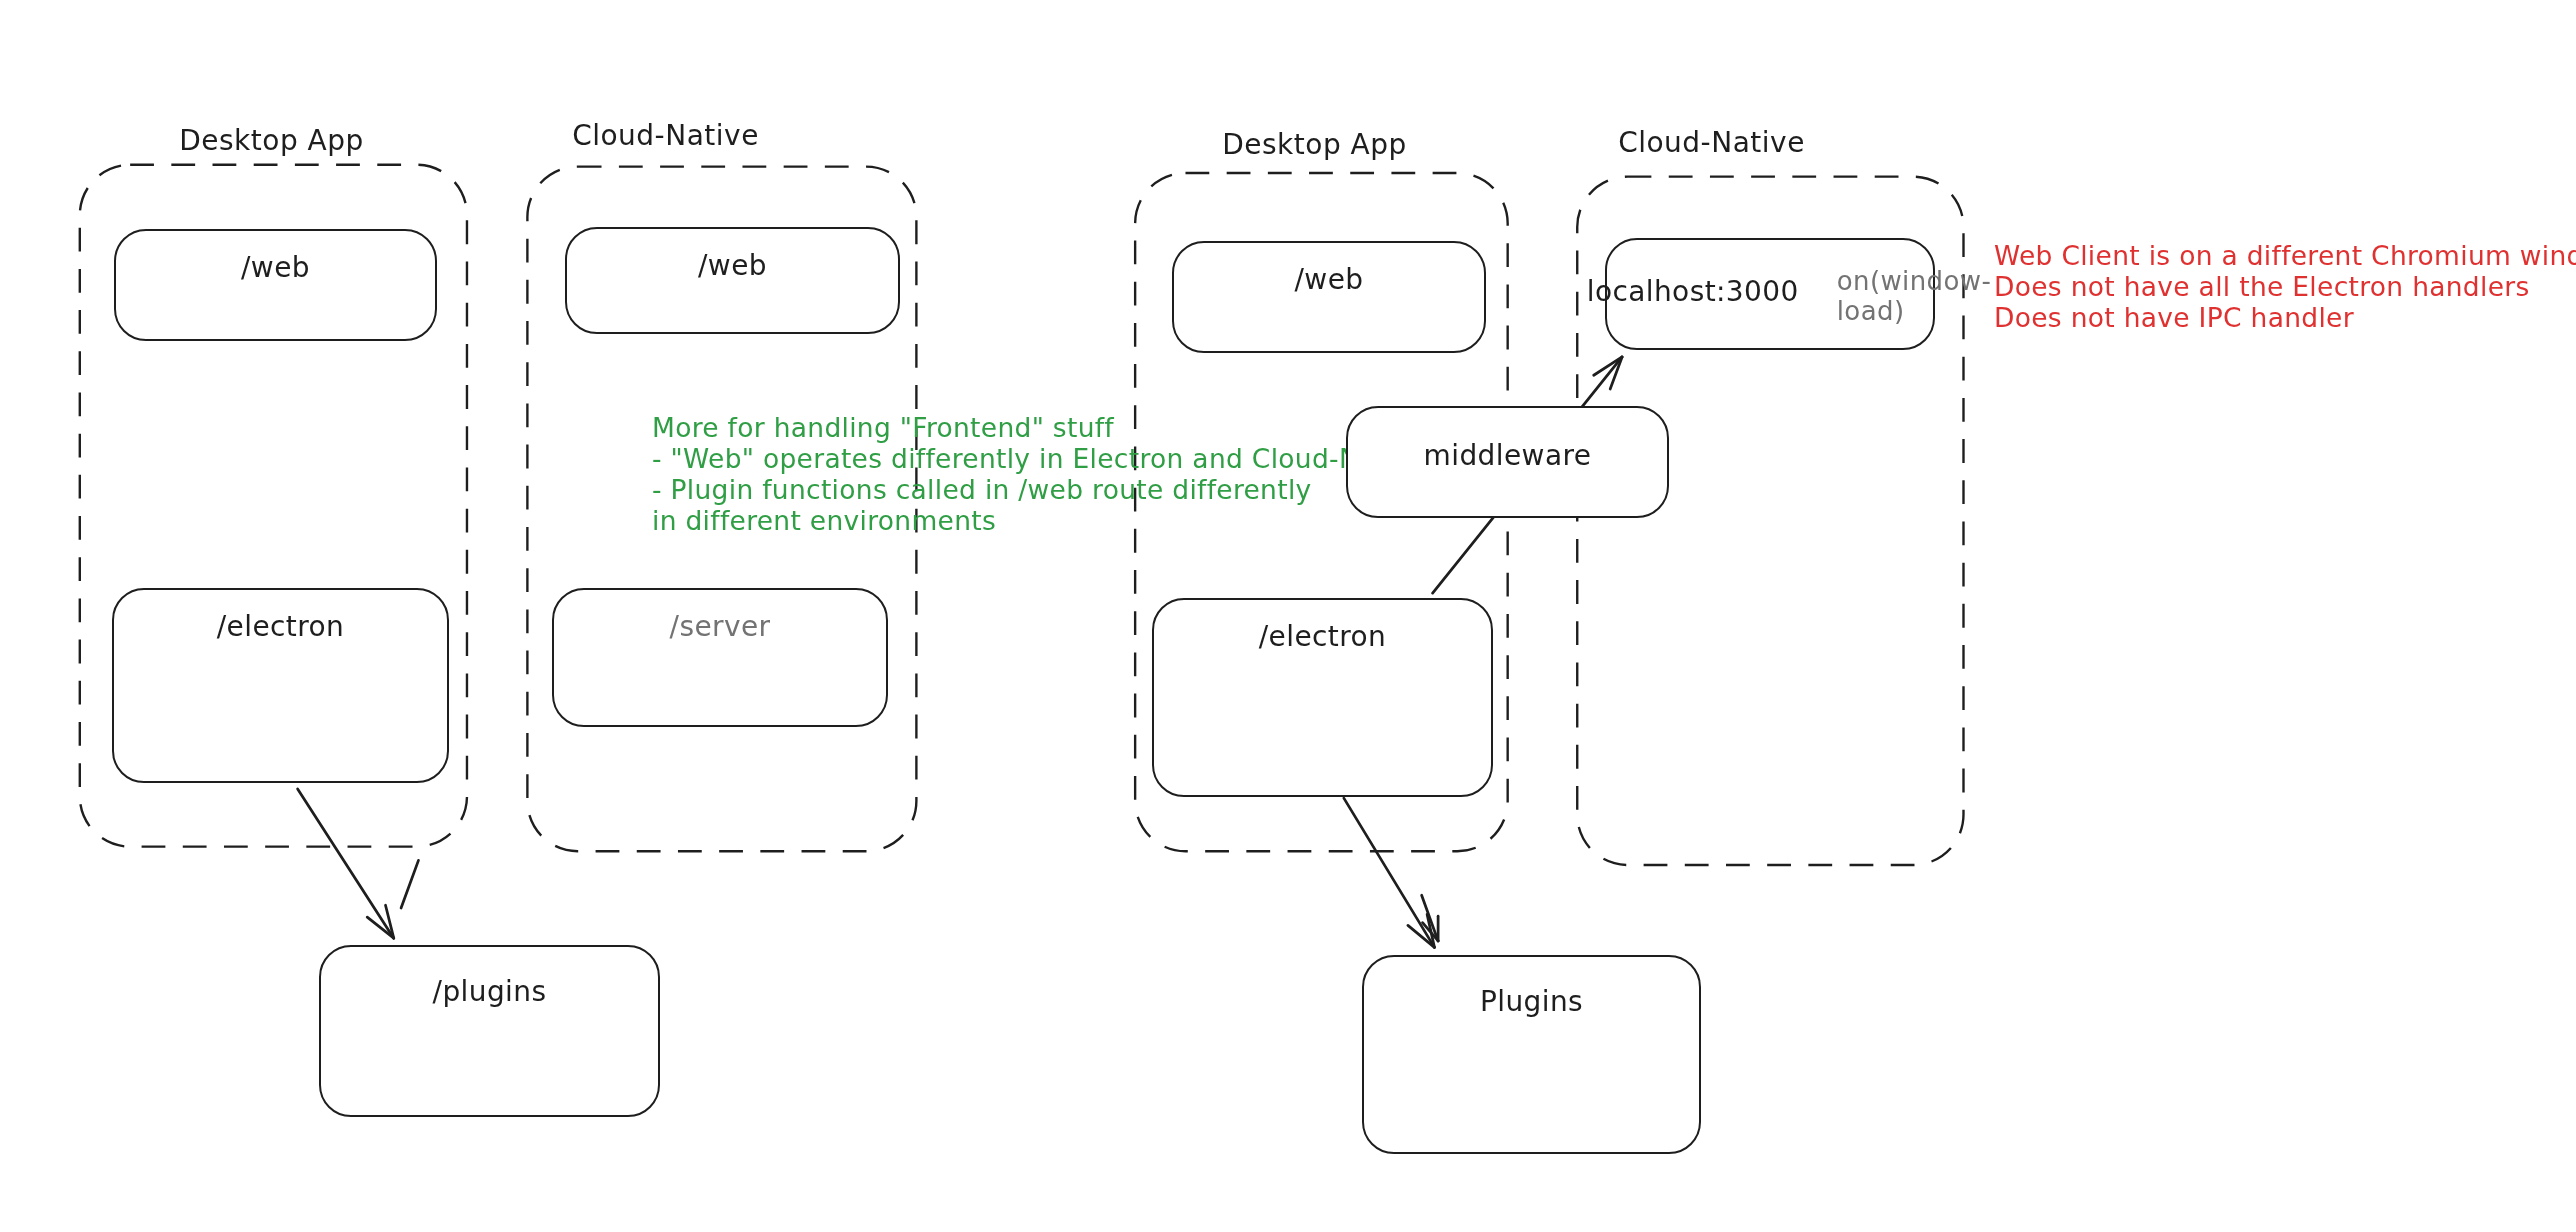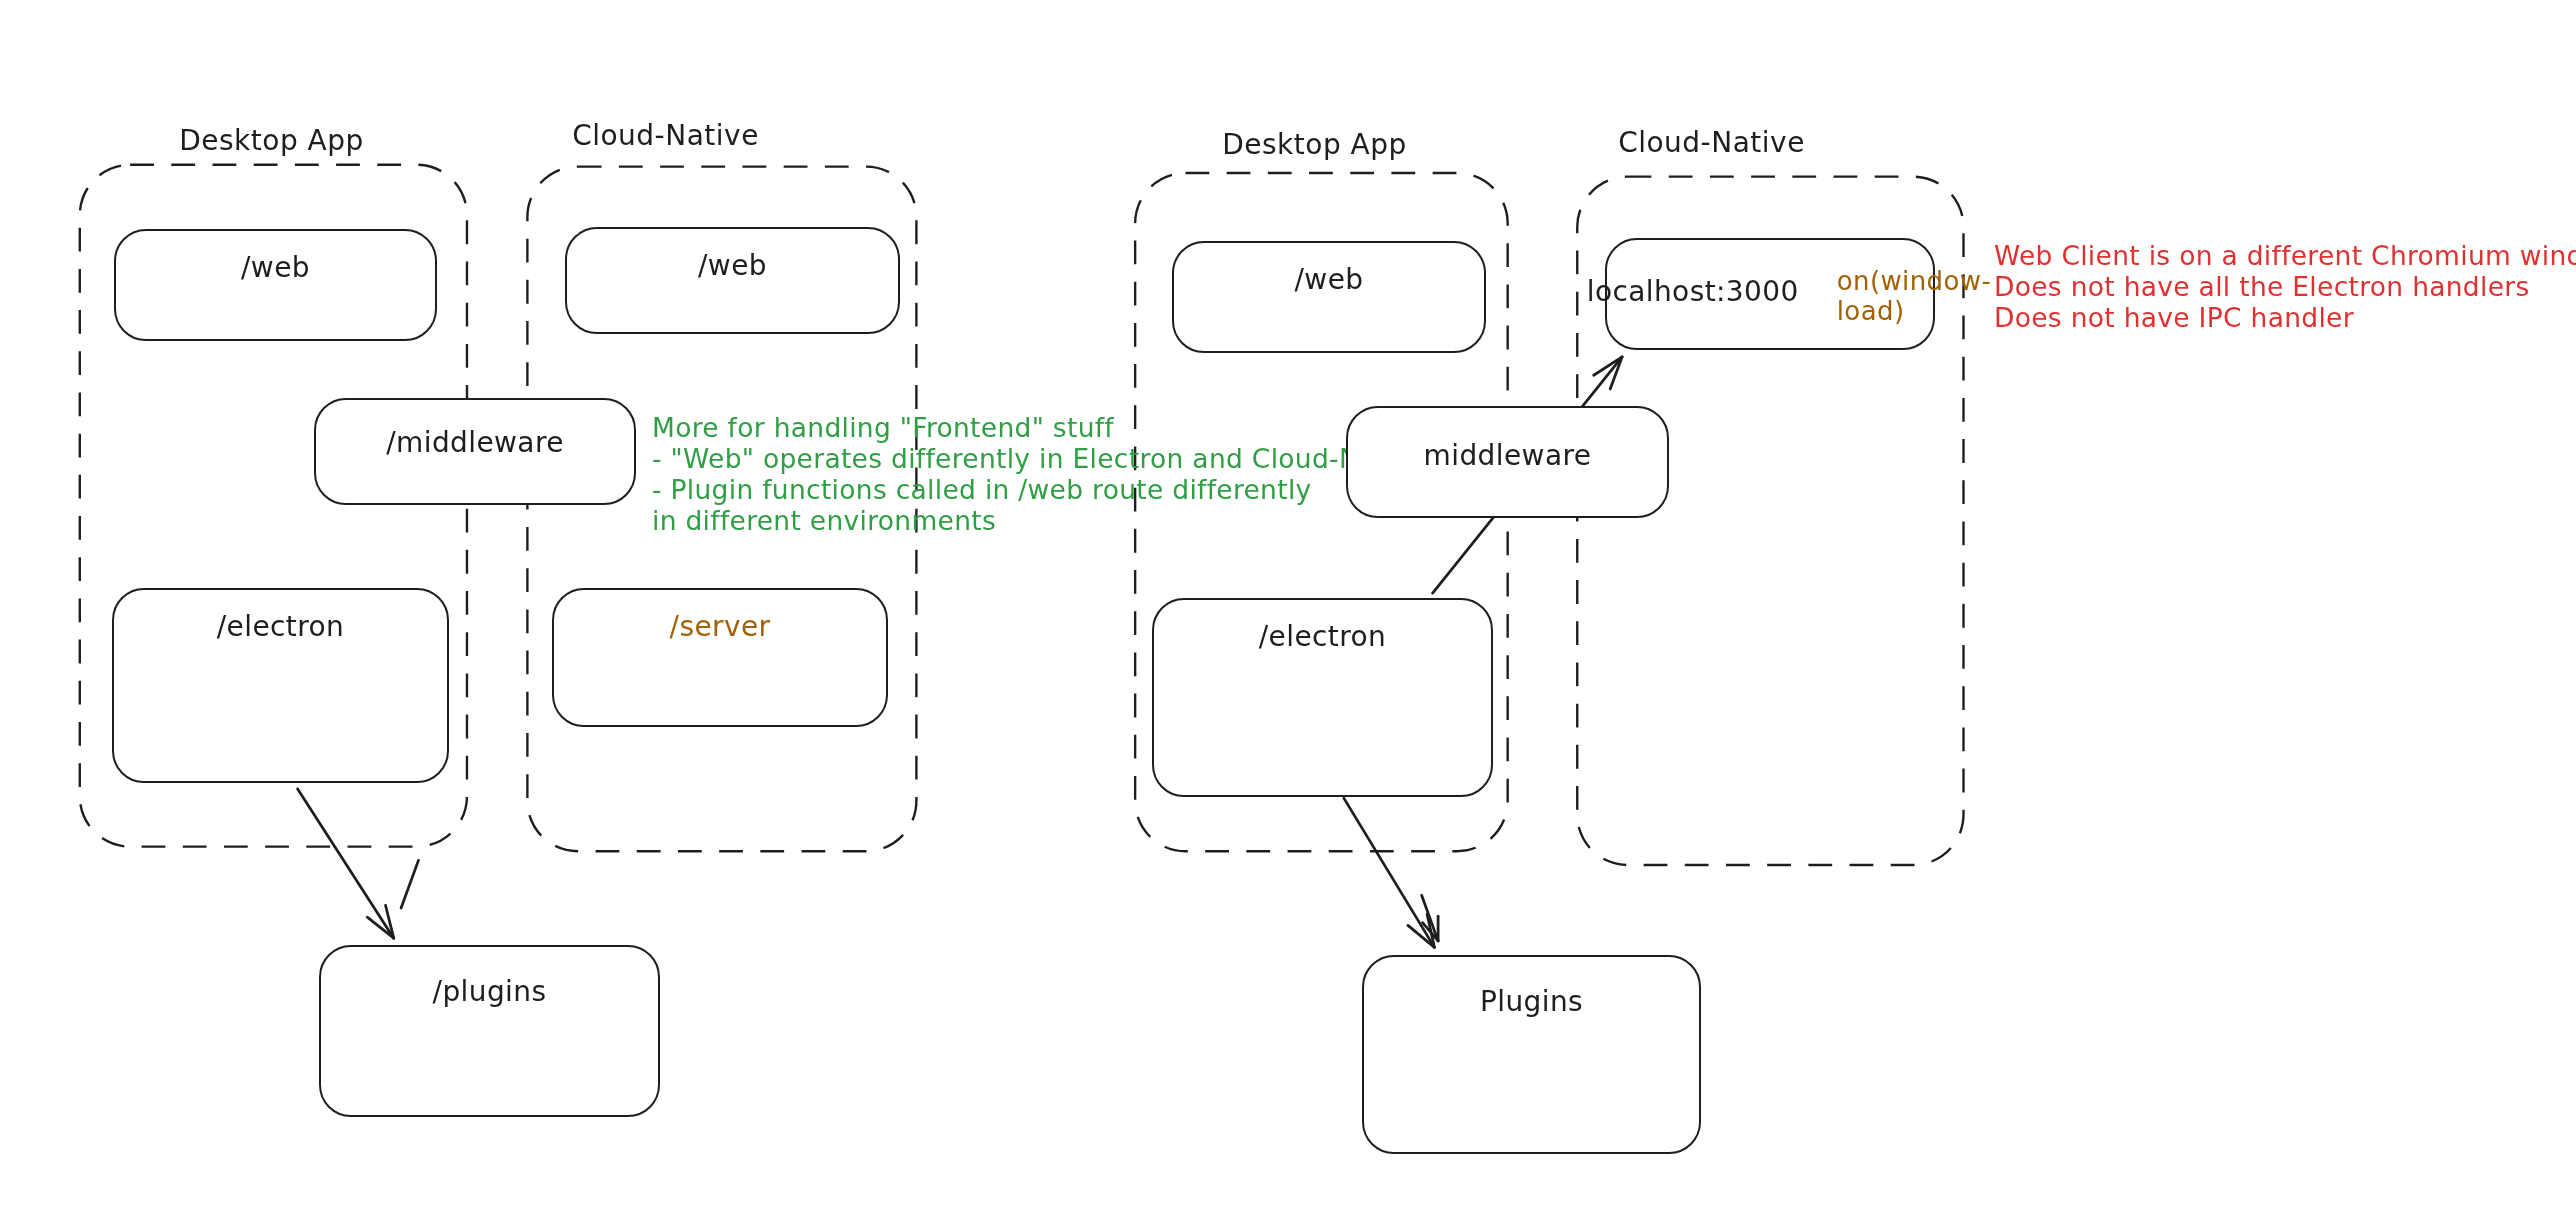--- a/index.html
+++ b/index.html
@@ -34,21 +34,21 @@
   .note{
     position:absolute;
     font-size:26.5px;
     line-height:31px;
     letter-spacing:0.3px;
     white-space:nowrap;
   }
   .note div{white-space:nowrap;}
   #green-note{color:#2f9e44;}
   #red-note{color:#e03131;}
-  .red-text{color:#a16207;}
+  .red-text{color:#737373;}
   .sub-line{
     font-size:26px;
     margin-top:7.3px;
     transform:translateX(38px);
   }
   .loc-stack{display:flex;align-items:center;padding-top:18.3px;}
   svg.overlay{position:absolute;left:0;top:0;pointer-events:none;}
 </style>
 </head>
 <body>
@@ -94,23 +94,20 @@
   <div class="container-label" style="left:1556px;top:126px;">Cloud-Native</div>
 
   <div class="node" style="left:114px;top:229px;width:323px;height:112px;">
     <span class="nlabel">/web</span>
   </div>
 
   <div class="node" style="left:565px;top:227px;width:335px;height:107px;">
     <span class="nlabel">/web</span>
   </div>
 
-  <div class="node" style="left:314px;top:398px;width:322px;height:107px;">
-    <span class="nlabel" style="padding-top:26px;">/middleware</span>
-  </div>
 
   <div class="node" style="left:112px;top:588px;width:337px;height:195px;">
     <span class="nlabel">/electron</span>
   </div>
 
   <div class="node" style="left:552px;top:588px;width:336px;height:139px;">
     <span class="nlabel red-text">/server</span>
   </div>
 
   <div class="node" style="left:319px;top:945px;width:341px;height:172px;">

